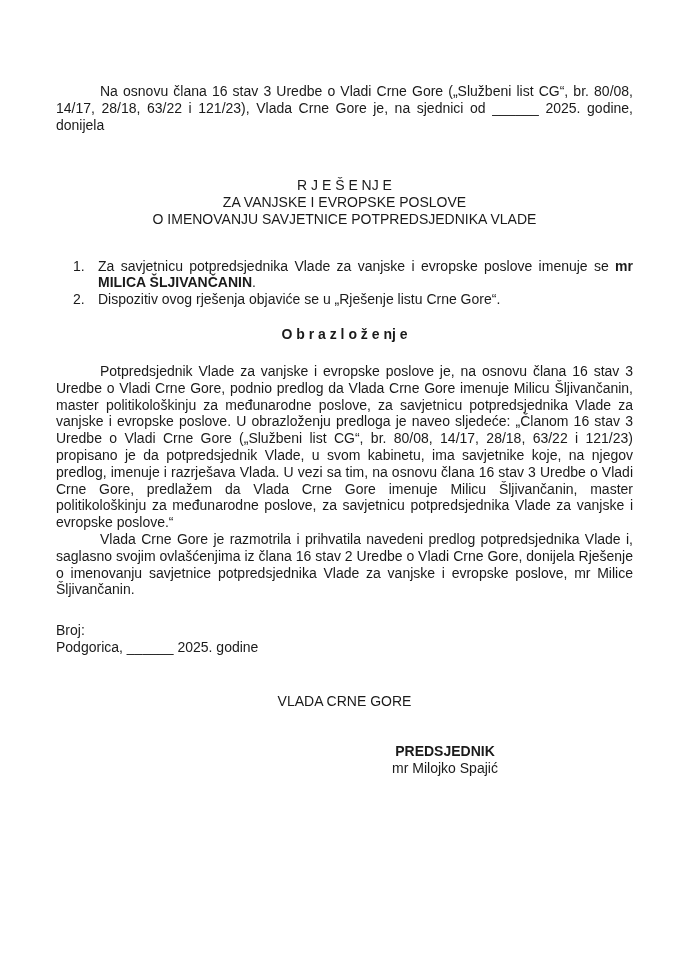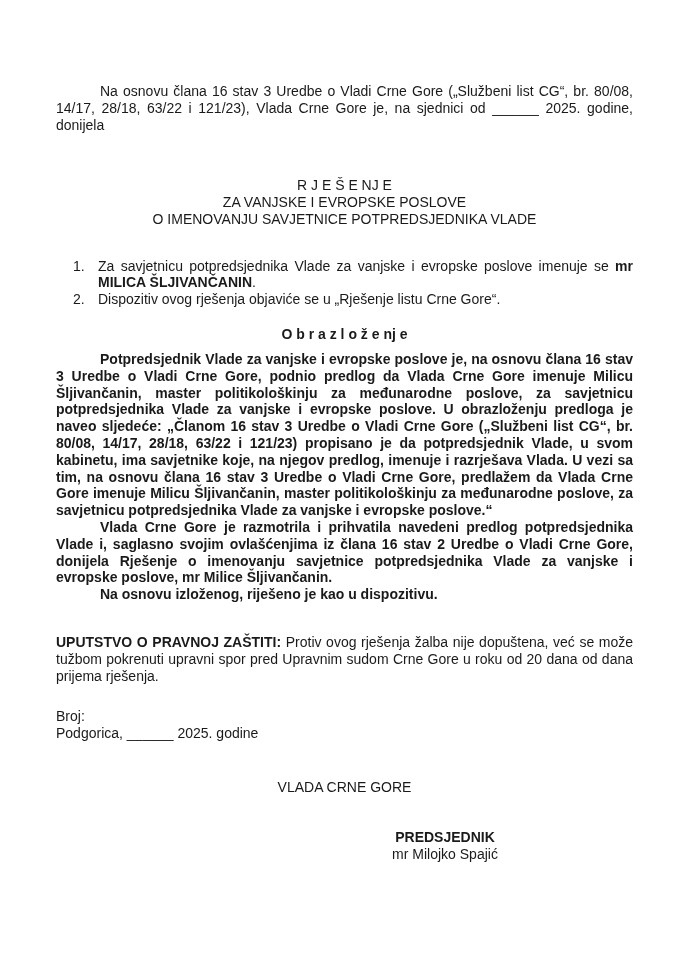--- a/index.html
+++ b/index.html
@@ -30,21 +30,21 @@
   .items { margin-top: 30px; list-style: none; }
   .item { display: flex; }
   .item .num { flex: none; width: 25px; margin-left: 17px; }
   .item .itext { flex: 1; text-align: justify; }
   .heading {
     margin-top: 18px;
     text-align: center;
     font-weight: bold;
     line-height: 17px;
   }
-  .bodyblock { margin-top: 8px; font-weight: bold; }
+  .bodyblock { margin-top: 20px; }
   .legal { margin-top: 31px; }
   .legal b { font-weight: bold; }
   .footerblock { margin-top: 24px; }
   .org {
     margin-top: 37px;
     text-align: center;
     font-weight: normal;
   }
   .signature {
     margin: 33px 0 0 279px;
@@ -77,24 +77,22 @@
       <span class="num">2.</span>
       <span class="itext">Dispozitiv ovog rješenja objaviće se u „Rješenje listu Crne Gore“.</span>
     </li>
   </ol>
 
   <div class="heading">O b r a z l o ž e nj e</div>
 
   <div class="bodyblock">
     <p class="jp indent">Potpredsjednik Vlade za vanjske i evropske poslove je, na osnovu člana 16 stav 3 Uredbe o Vladi Crne Gore, podnio predlog da Vlada Crne Gore imenuje Milicu Šljivančanin, master politikološkinju za međunarodne poslove, za savjetnicu potpredsjednika Vlade za vanjske i evropske poslove. U obrazloženju predloga je naveo sljedeće: „Članom 16 stav 3 Uredbe o Vladi Crne Gore („Službeni list CG“, br. 80/08, 14/17, 28/18, 63/22 i 121/23) propisano je da potpredsjednik Vlade, u svom kabinetu, ima savjetnike koje, na njegov predlog, imenuje i razrješava Vlada. U vezi sa tim, na osnovu člana 16 stav 3 Uredbe o Vladi Crne Gore, predlažem da Vlada Crne Gore imenuje Milicu Šljivančanin, master politikološkinju za međunarodne poslove, za savjetnicu potpredsjednika Vlade za vanjske i evropske poslove.“</p>
     <p class="jp indent">Vlada Crne Gore je razmotrila i prihvatila navedeni predlog potpredsjednika Vlade i, saglasno svojim ovlašćenjima iz člana 16 stav 2 Uredbe o Vladi Crne Gore, donijela Rješenje o imenovanju savjetnice potpredsjednika Vlade za vanjske i evropske poslove, mr Milice Šljivančanin.</p>
-    <p class="jp indent">Na osnovu izloženog, riješeno je kao u dispozitivu.</p>
   </div>
 
-  <p class="jp legal"><b>UPUTSTVO O PRAVNOJ ZAŠTITI:</b><span> Protiv ovog rješenja žalba nije dopuštena, već se može tužbom pokrenuti upravni spor pred Upravnim sudom Crne Gore u roku od 20 dana od dana prijema rješenja.</span></p>
 
   <div class="footerblock">
     <div>Broj:</div>
     <div>Podgorica, ______ 2025. godine</div>
   </div>
 
   <div class="org">VLADA CRNE GORE</div>
 
   <div class="signature">
     <div class="sig-role">PREDSJEDNIK</div>

